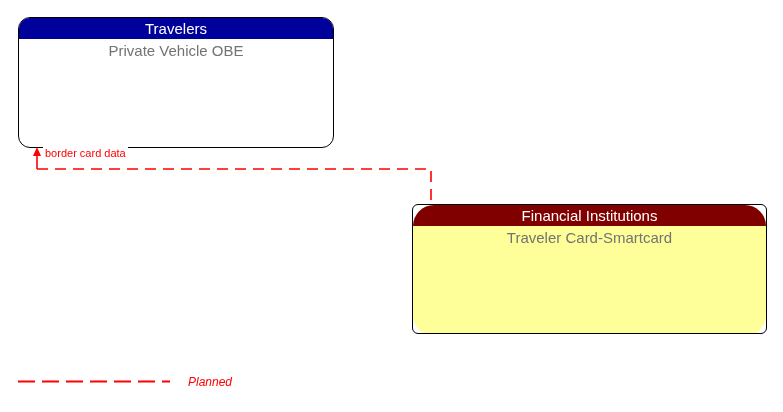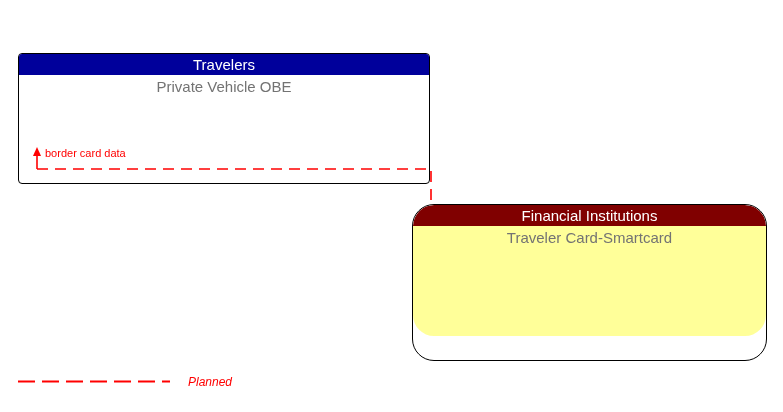--- a/index.html
+++ b/index.html
@@ -49,39 +49,38 @@
     font-size: 15px;
     padding-top: 3px;
     font-family: "Liberation Sans", sans-serif;
     white-space: nowrap;
   }
 
   
   #box-travelers {
     left: 18px;
     top: 17px;
-    width: 412px;
+    width: 316px;
     height: 131px;
-    border-radius: 4px;
-    margin-top: 36px;
+    border-radius: 12px;
   }
   #box-travelers .entity-header {
     background: #00009B;
   }
   #box-travelers .entity-body {
     background: #ffffff;
   }
 
   
   #box-financial {
     left: 412px;
     top: 204px;
     width: 355px;
-    height: 157px;
-    border-radius: 22px;
+    height: 130px;
+    border-radius: 6px;
   }
   #box-financial .entity-header {
     background: #800000;
     border-top-left-radius: 21px;
     border-top-right-radius: 21px;
   }
   #box-financial .entity-body {
     background: #FFFF99;
   }
   #box-financial .entity-body-fill {

